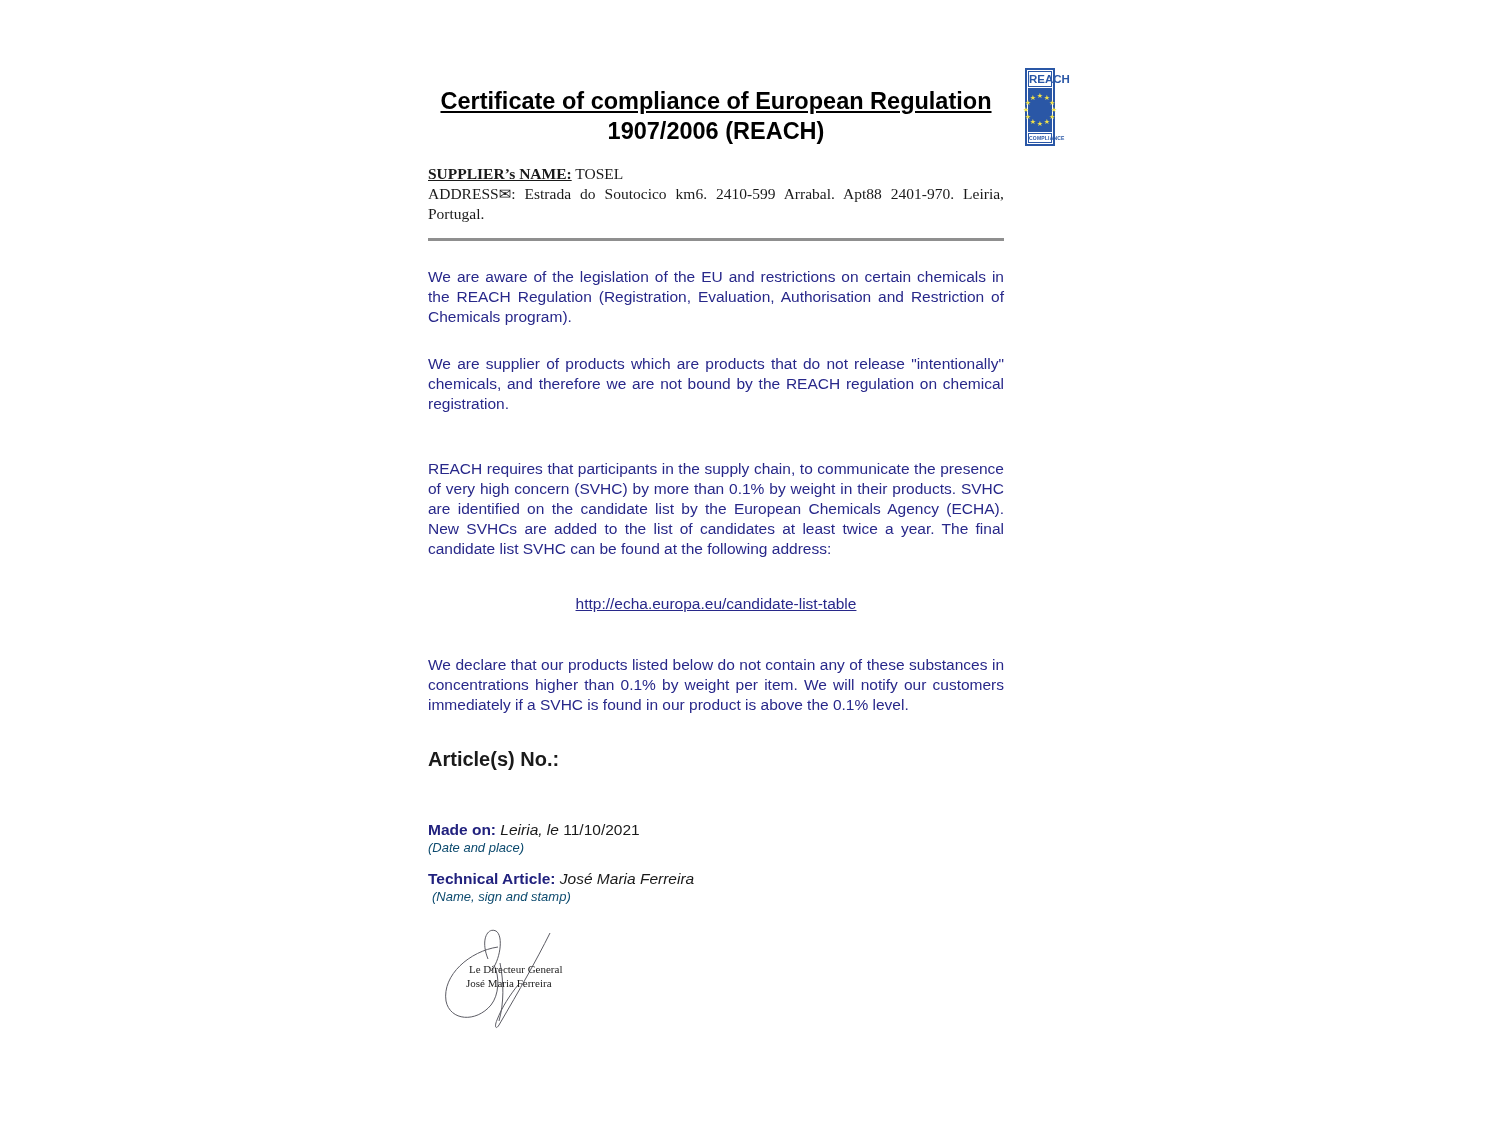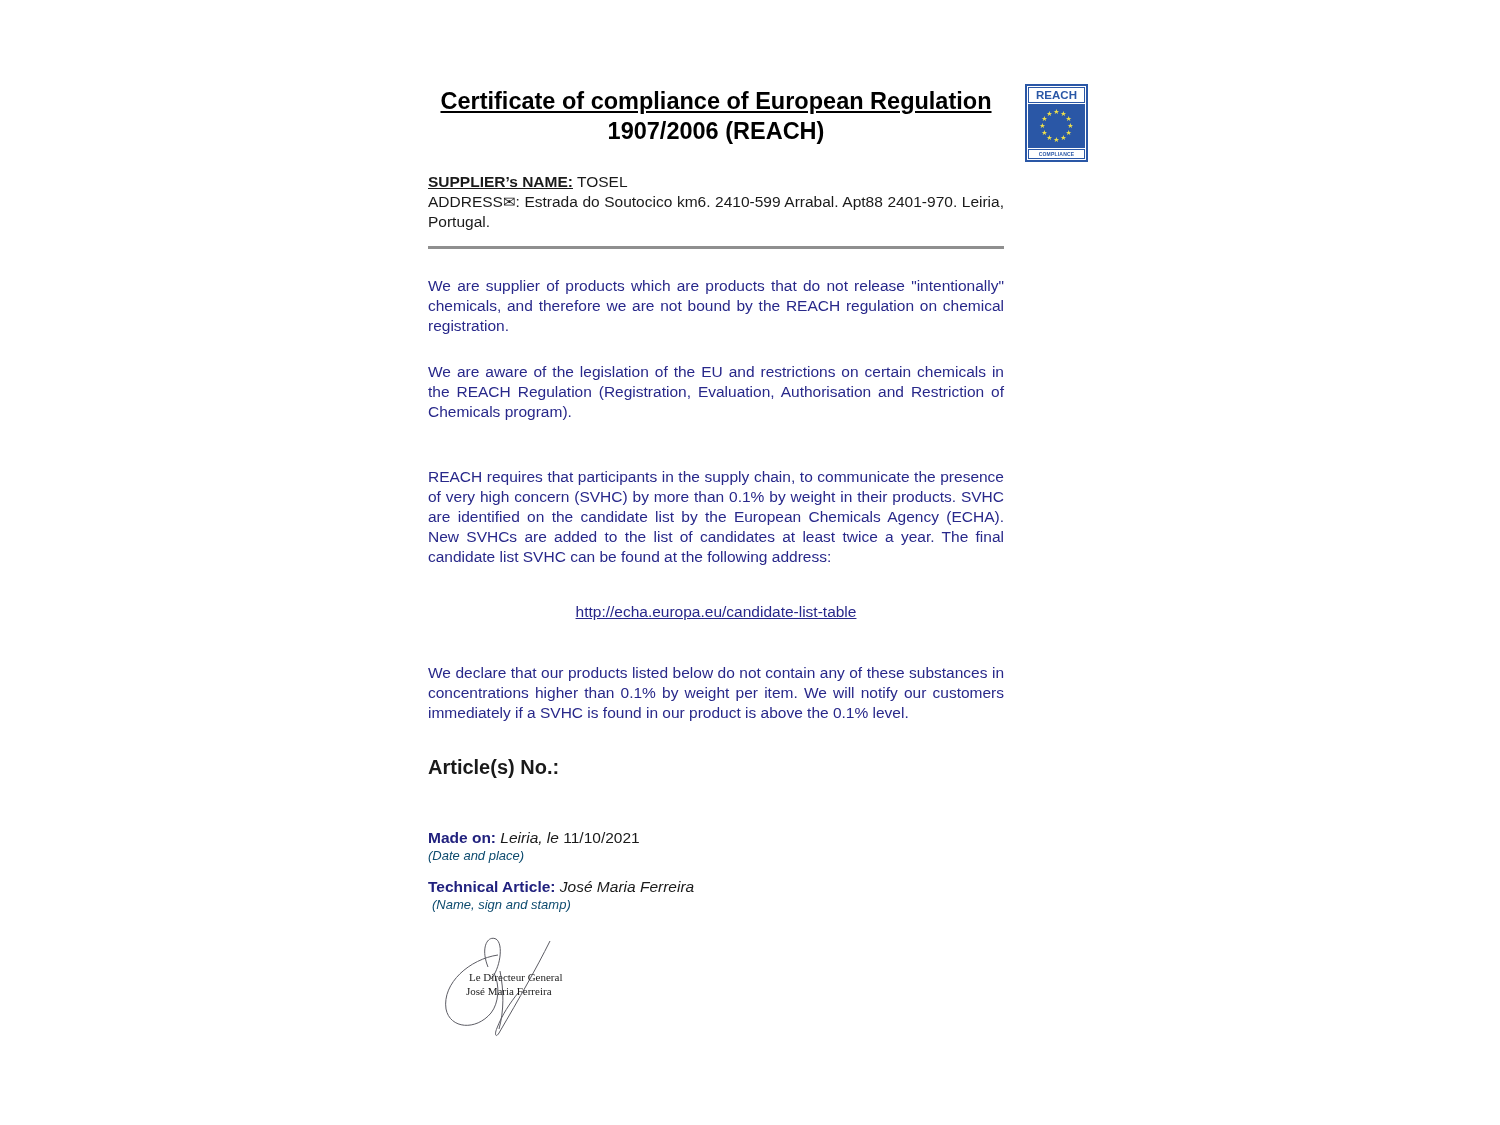--- a/index.html
+++ b/index.html
@@ -3,21 +3,21 @@
 <meta charset="utf-8">
 <style>
   html,body{margin:0;padding:0;background:#fff;}
   .page{
     position:relative;width:1500px;height:1125px;background:#ffffff;overflow:hidden;
     font-family:"Liberation Sans",sans-serif;
   }
   .content{position:absolute;left:428px;top:86px;width:576px;}
   .doc-title{margin:0;text-align:center;font-size:23.5px;font-weight:bold;color:#000000;line-height:30px;}
   .doc-title .u{text-decoration:underline;}
-  .supplier{margin-top:26px;font-size:15.5px;line-height:20px;color:#1a1a1a;}
+  .supplier{margin-top:18px;font-size:15.5px;line-height:20px;color:#1a1a1a;font-family:Liberation Serif, serif;}
   .name-label{font-weight:bold;text-decoration:underline;}
   .addr{text-align:justify;}
   .glyph{font-size:15px;}
   .pc-icon{display:inline-block;vertical-align:-2px;}
   .rule{height:3px;background:#8f8f8f;border:0;margin:14px 0 0 0;}
   .para{font-size:15.5px;line-height:20px;color:#28288a;text-align:justify;margin:0;}
   .p1{margin-top:26px;}
   .p2{margin-top:27px;}
   .p3{margin-top:45px;}
   .p4{margin-top:41px;}
@@ -25,21 +25,21 @@
   .link-row a{color:#28288a;text-decoration:underline;cursor:pointer;}
   .article{margin-top:34px;font-size:20px;line-height:20px;color:#1a1a1a;font-weight:bold;}
   .made-on{margin-top:51px;font-size:15.5px;line-height:20px;color:#1a1a1a;}
   .manager{margin-top:13px;font-size:15.5px;line-height:20px;color:#1a1a1a;}
   .fld-label{font-weight:bold;color:#21217e;}
   .ital{font-style:italic;}
   .note{font-size:13px;line-height:16px;color:#0c4a6e;font-style:italic;}
   .note.indent{padding-left:4px;}
   
   .reach-logo{
-    position:absolute;left:1025px;top:84px;width:63px;height:78px;box-sizing:border-box;
+    position:absolute;left:1025px;top:68px;width:30px;height:78px;box-sizing:border-box;
     border:2px solid #2a57a6;background:#fff;display:flex;flex-direction:column;padding:1px;
   }
   .logo-top{border:1px solid #2a57a6;color:#2a57a6;font-weight:bold;font-size:11.5px;
     line-height:14px;text-align:center;letter-spacing:0;}
   .logo-mid{flex:1;background:#2a57a6;position:relative;margin-top:1px;}
   .logo-bottom{border:1px solid #2a57a6;color:#2a57a6;font-weight:bold;font-size:5px;
     line-height:8px;text-align:center;margin-top:1px;letter-spacing:0.2px;}
   .star{position:absolute;left:50%;top:50%;font-size:7px;line-height:0;color:#f0e04a;}
   
   .signature{position:relative;margin-top:22px;margin-left:8px;width:180px;height:112px;}
@@ -80,22 +80,22 @@
       <span>1907/2006 (REACH)</span>
     </h1>
 
     <div class="supplier">
       <div><span class="name-label">SUPPLIER’s NAME:</span><span> </span><span>TOSEL</span></div>
       <div class="addr"><span>ADDRESS</span><span class="glyph">✉</span><span>: Estrada do Soutocico km6. 2410-599 Arrabal. Apt88 2401-970. Leiria, Portugal.</span></div>
     </div>
 
     <div class="rule"></div>
 
+    <p class="para p1">We are aware of the legislation of the EU and restrictions on certain chemicals in the REACH Regulation (Registration, Evaluation, Authorisation and Restriction of Chemicals program).</p>
     <p class="para p2">We are supplier of products which are products that do not release "intentionally" chemicals, and therefore we are not bound by the REACH regulation on chemical registration.</p>
-    <p class="para p1">We are aware of the legislation of the EU and restrictions on certain chemicals in the REACH Regulation (Registration, Evaluation, Authorisation and Restriction of Chemicals program).</p>
     <p class="para p3">REACH requires that participants in the supply chain, to communicate the presence of very high concern (SVHC) by more than 0.1% by weight in their products. SVHC are identified on the candidate list by the European Chemicals Agency (ECHA). New SVHCs are added to the list of candidates at least twice a year. The final candidate list SVHC can be found at the following address:</p>
 
     <div class="link-row">
       <a>http://echa.europa.eu/candidate-list-table</a>
     </div>
 
     <p class="para p4">We declare that our products listed below do not contain any of these substances in concentrations higher than 0.1% by weight per item. We will notify our customers immediately if a SVHC is found in our product is above the 0.1% level.</p>
 
     <div class="article">Article(s) No.:</div>
 

